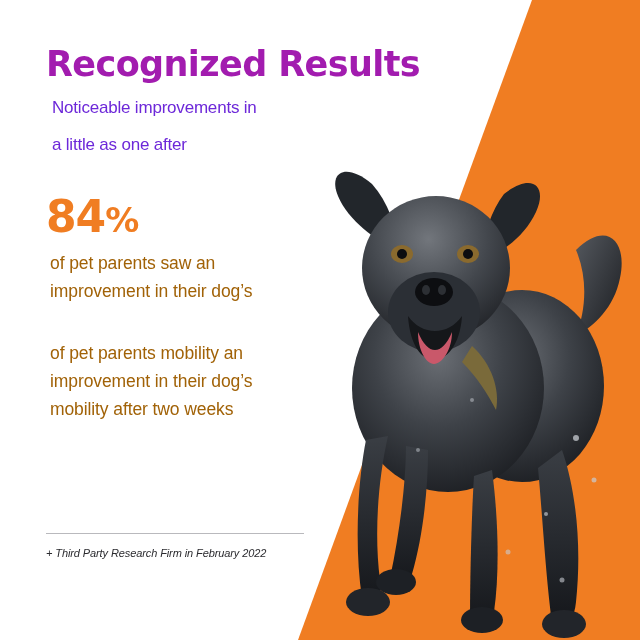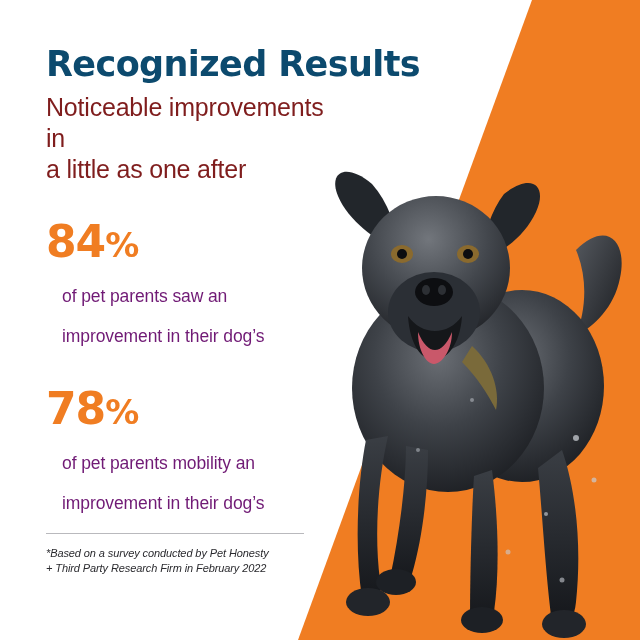--- a/index.html
+++ b/index.html
@@ -51,32 +51,32 @@
     width: 300px;
     z-index: 4;
   }
 
   .headline {
     font-family: "DejaVu Sans", sans-serif;
     font-weight: bold;
     font-size: 35px;
     line-height: 40px;
     letter-spacing: -0.6px;
-    color: #0c4a6e;
+    color: #a21caf;
     margin: 0 0 8px 0;
     white-space: nowrap;
   }
 
   .subhead {
     font-family: "Liberation Sans", sans-serif;
     font-weight: 400;
-    font-size: 25px;
+    font-size: 17px;
     line-height: 31px;
-    color: #7f1d1d;
-    margin: 0;
+    color: #6d28d9;
+    margin: 6px;
     letter-spacing: -0.2px;
   }
 
   .stat-block {
     margin-top: 34px;
   }
   .stat-block.second {
     margin-top: 38px;
   }
 
@@ -91,22 +91,22 @@
   }
   .stat-number .pct {
     font-size: 34px;
     letter-spacing: -0.5px;
   }
 
   .stat-text {
     font-family: "Liberation Sans", sans-serif;
     font-size: 17.5px;
     line-height: 24px;
-    color: #701a75;
-    margin: 16px;
+    color: #a16207;
+    margin: 4px;
     letter-spacing: -0.1px;
   }
 
   #footnote-wrap {
     position: absolute;
     left: 46px;
     top: 533px;
     width: 280px;
     z-index: 4;
   }
@@ -211,26 +211,25 @@
     <p class="subhead">Noticeable improvements in</p>
     <p class="subhead">a little as one after</p>
 
     <div class="stat-block">
       <div class="stat-number"><span>84</span><span class="pct">%</span></div>
       <p class="stat-text">of pet parents saw an</p>
       <p class="stat-text">improvement in their dog’s</p>
     </div>
 
     <div class="stat-block second">
-      <div class="stat-number"><span>78</span><span class="pct">%</span></div>
       <p class="stat-text">of pet parents mobility an</p>
       <p class="stat-text">improvement in their dog’s</p>
+      <p class="stat-text">mobility after two weeks</p>
     </div>
 
   </div>
 
   <div id="footnote-wrap">
     <div id="footnote-rule"></div>
-    <p class="footnote">*Based on a survey conducted by Pet Honesty</p>
     <p class="footnote">+ Third Party Research Firm in February 2022</p>
   </div>
 
 </div>
 
 </body></html>

